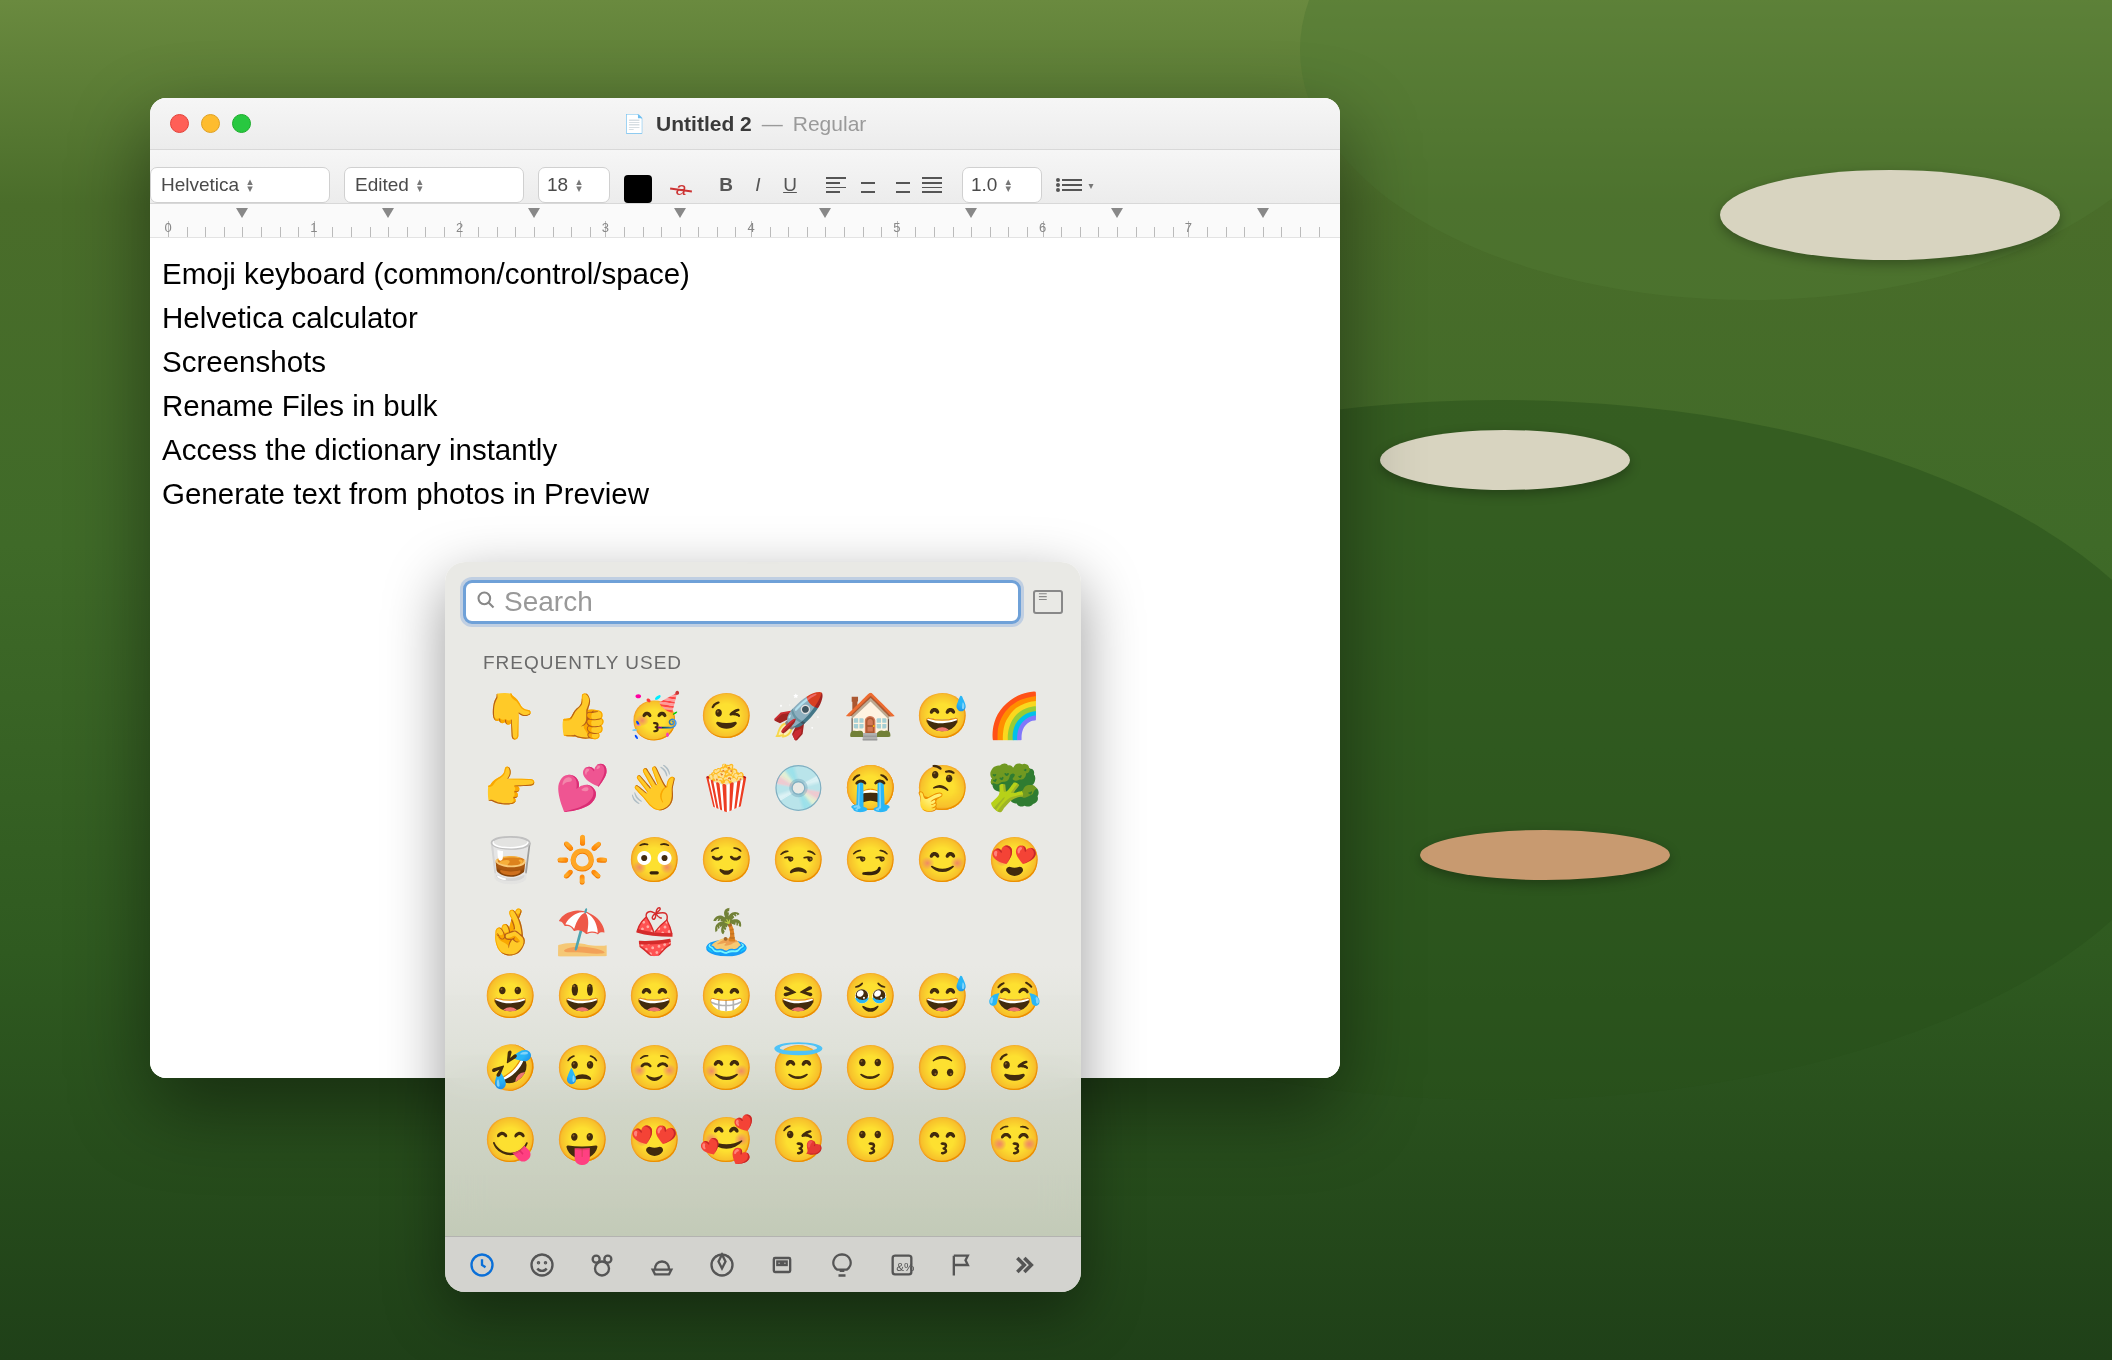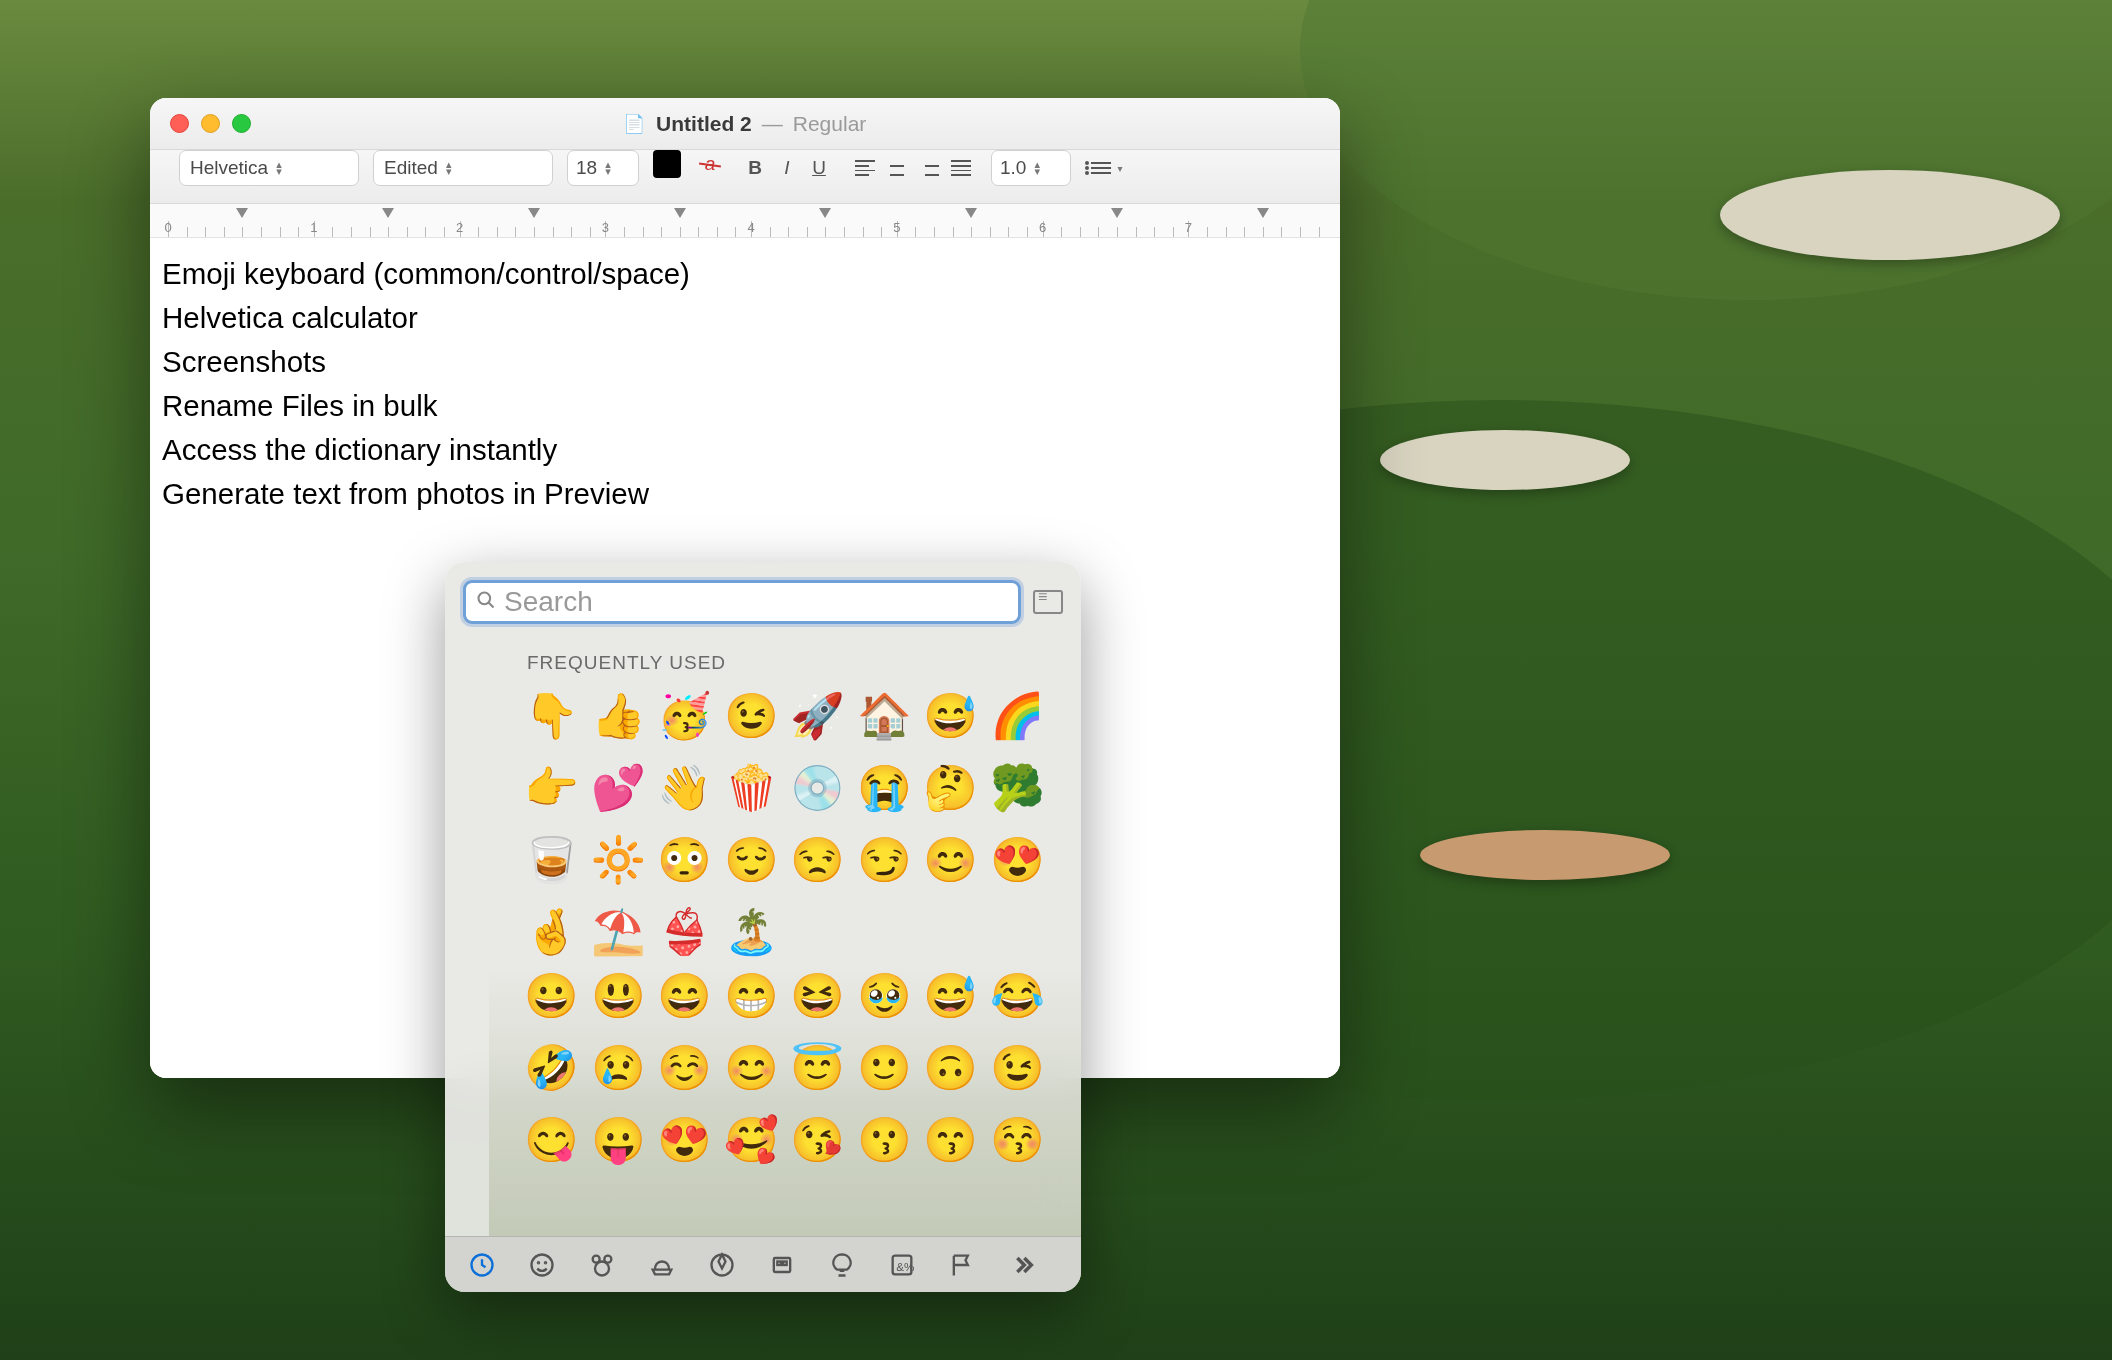--- a/index.html
+++ b/index.html
@@ -39,22 +39,22 @@
   .title-center{ position:absolute; left:0; right:0; text-align:center; font-size:21px; color:#3a3a3a; display:flex; justify-content:center; align-items:center; gap:10px; pointer-events:none;}
   .title-center .doc-icon{font-size:18px;}
   .title-center .name{font-weight:600; color:#3a3a3a;}
   .title-center .dash{color:#9a9a9a;}
   .title-center .edited{color:#9a9a9a;}
 
   .toolbar {
     height:54px;
     background:linear-gradient(#f6f6f6,#ececec);
     border-bottom:1px solid #d8d8d8;
-    display:flex; align-items:flex-start;
-    padding:0 29px; gap:14px;
+    display:flex; align-items:flex-end;
+    padding:0 0; gap:14px;
     font-size:19px;
   }
   .tb-select{
     background:#fff; border:1px solid #d0d0d0; border-radius:7px;
     height:36px; display:flex; align-items:center; padding:0 10px; gap:8px;
     color:#4a4a4a;
   }
   .tb-select .chev{font-size:11px; color:#777; display:flex; flex-direction:column; line-height:7px;}
   .tb-select.small{padding:0 8px;}
   .tb-swatch{width:28px;height:28px;background:#000;border-radius:4px;}
@@ -113,21 +113,20 @@
     box-shadow:0 0 0 3px rgba(100,150,220,0.3);
   }
   .search-box .mag{color:#888;font-size:20px;}
   .search-box input{border:none;outline:none;background:transparent;font-size:28px;flex:1;}
   .search-box input::placeholder{color:#999;}
   .expand-icon{width:30px;height:24px;border:2px solid #888;border-radius:3px;position:relative;}
   .expand-icon::before{content:"≡";position:absolute;left:3px;top:-4px;font-size:16px;color:#888;}
 
   .pop-scroll{flex:1;overflow:hidden;padding:0 34px;
     background:linear-gradient(180deg, rgba(232,232,228,0) 0%, rgba(232,232,228,0) 55%, rgba(160,175,140,0.45) 100%);
-    margin-left:44px;
   }
   .sec-title{font-size:19px;letter-spacing:1px;color:#6a6a6a;margin:18px 0 10px 4px;font-weight:500;}
   .emoji-grid{display:grid;grid-template-columns:repeat(8,1fr);gap:8px;}
   .emoji-cell{font-size:44px;height:64px;display:flex;align-items:center;justify-content:center;cursor:pointer;border-radius:8px;}
 
   .pop-tabs{
     height:56px; border-top:1px solid rgba(0,0,0,0.15);
     display:flex; align-items:center; padding:0 10px; gap:6px;
     background:rgba(210,210,205,0.9);
   }

